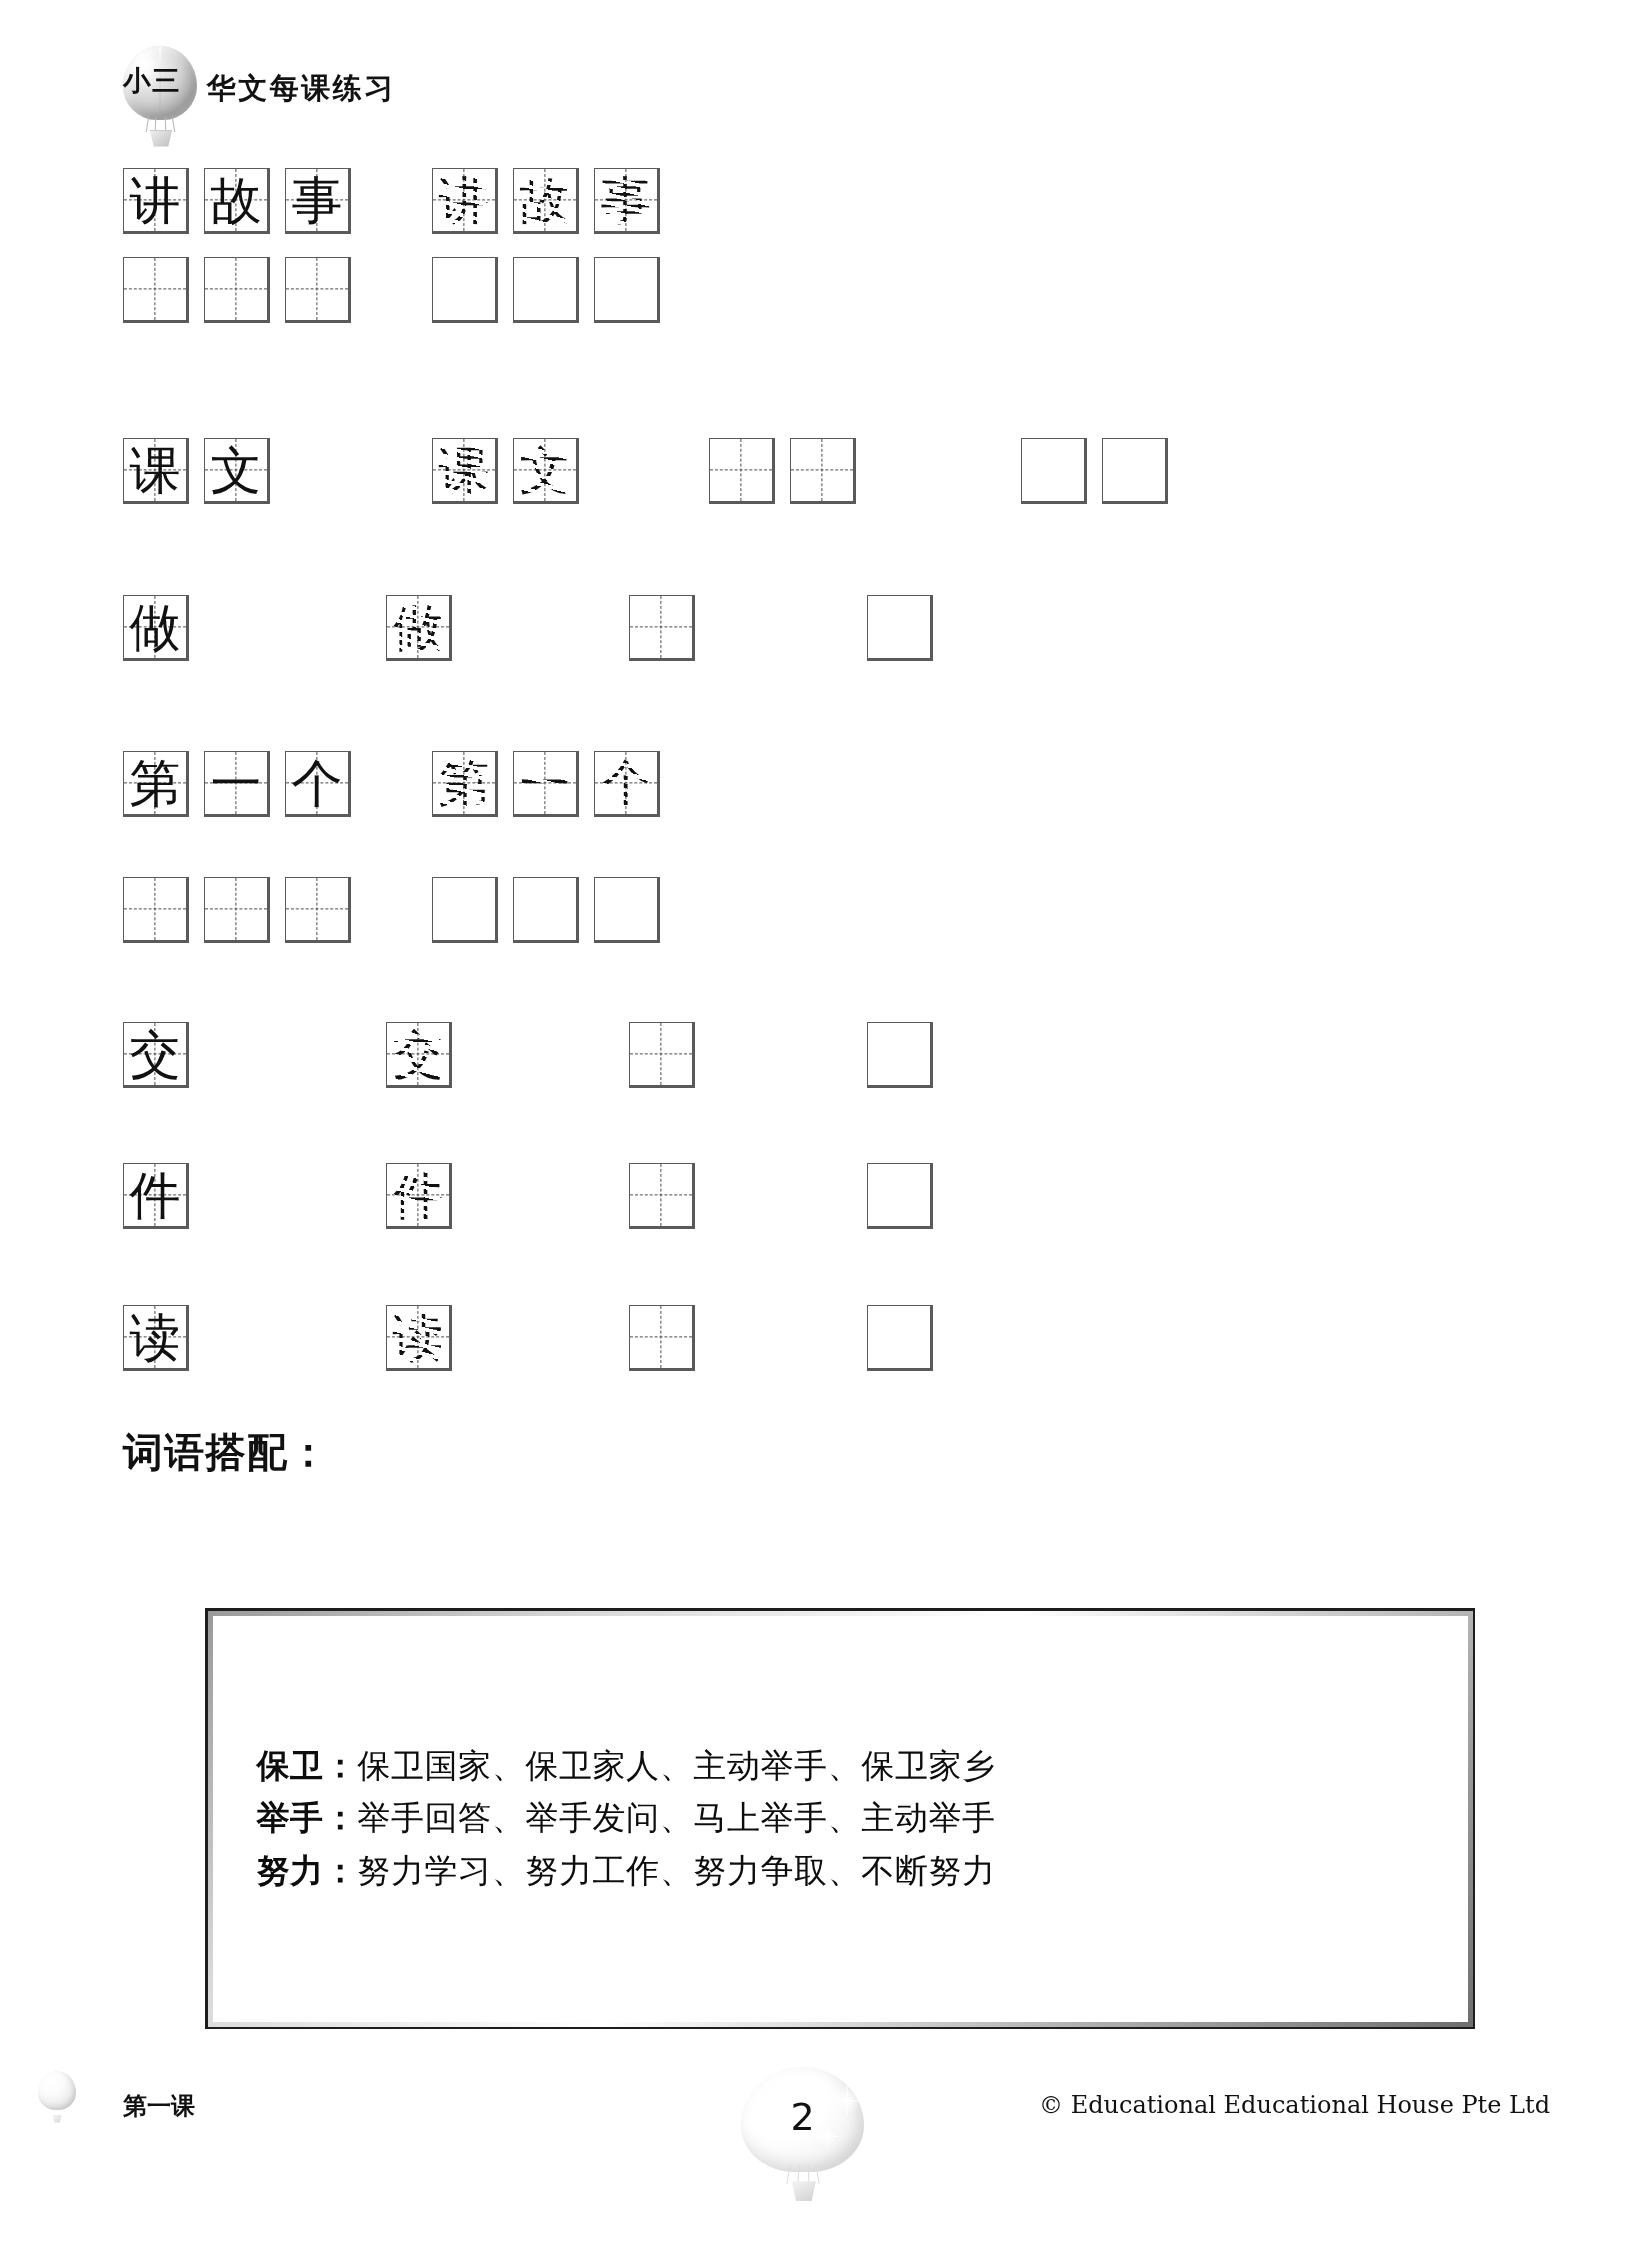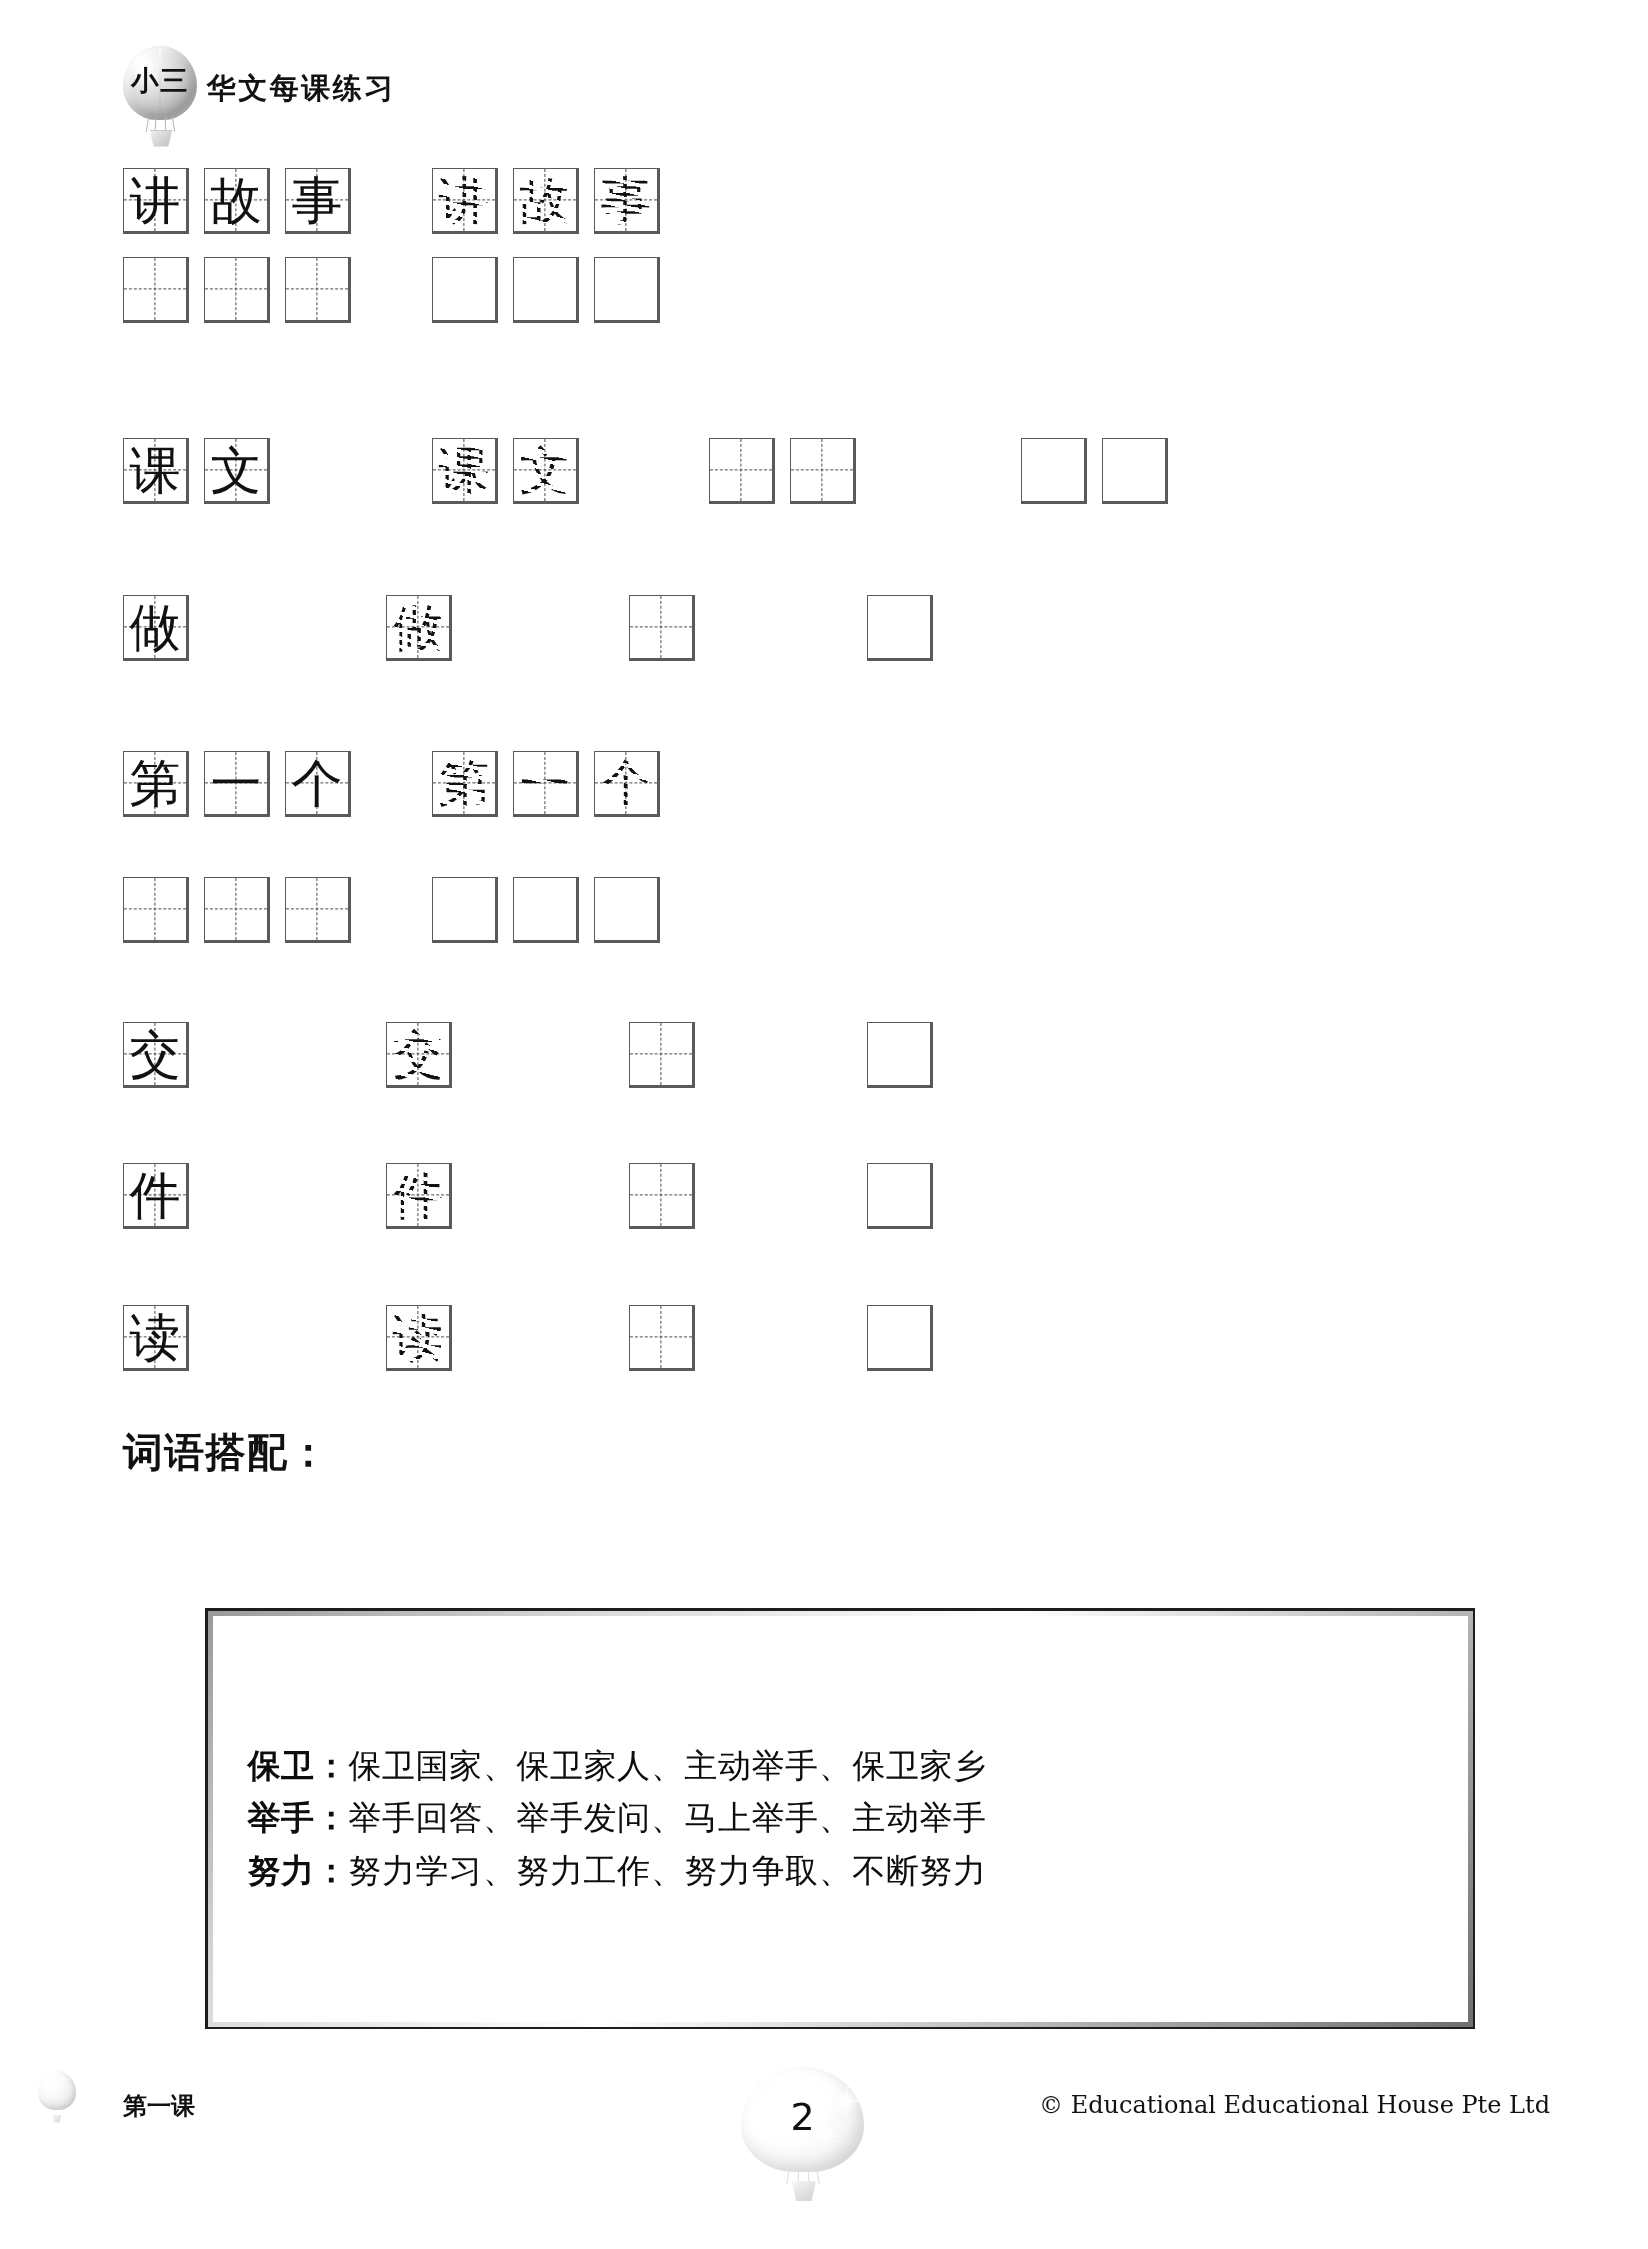--- a/index.html
+++ b/index.html
@@ -87,21 +87,20 @@
     height: 15px;
     background: linear-gradient(140deg, #f0f0f0 0%, #d9d9d9 45%, #bfbfbf 100%);
     border: 0.6px solid #c8c8c8;
     clip-path: polygon(6% 0, 94% 0, 78% 100%, 22% 100%);
   }
   .balloon .badge-text {
     position: absolute;
     left: 0;
     top: 16.3px;
     width: 74px;
-    text-align: center;
     font-size: 27.6px;
     font-weight: bold;
     color: #111;
     letter-spacing: 1.3px;
     font-family: "DejaVu Sans", "Liberation Sans", sans-serif;
     z-index: 4;
     white-space: nowrap;
   }
   #header-title {
     font-size: 29px;
@@ -230,20 +229,21 @@
   .collocation-line {
     font-size: 33px;
     line-height: 1.58;
     color: #0d0d0d;
     white-space: nowrap;
     letter-spacing: 0.6px;
     font-family: "DejaVu Sans", "Liberation Sans", sans-serif;
   }
   .collocation-line .headword {
     font-weight: bold;
+    margin-left: 9px;
   }
 
   
   #footer {
     position: absolute;
     left: 0;
     top: 2066px;
     width: 1649px;
     height: 183px;
   }

